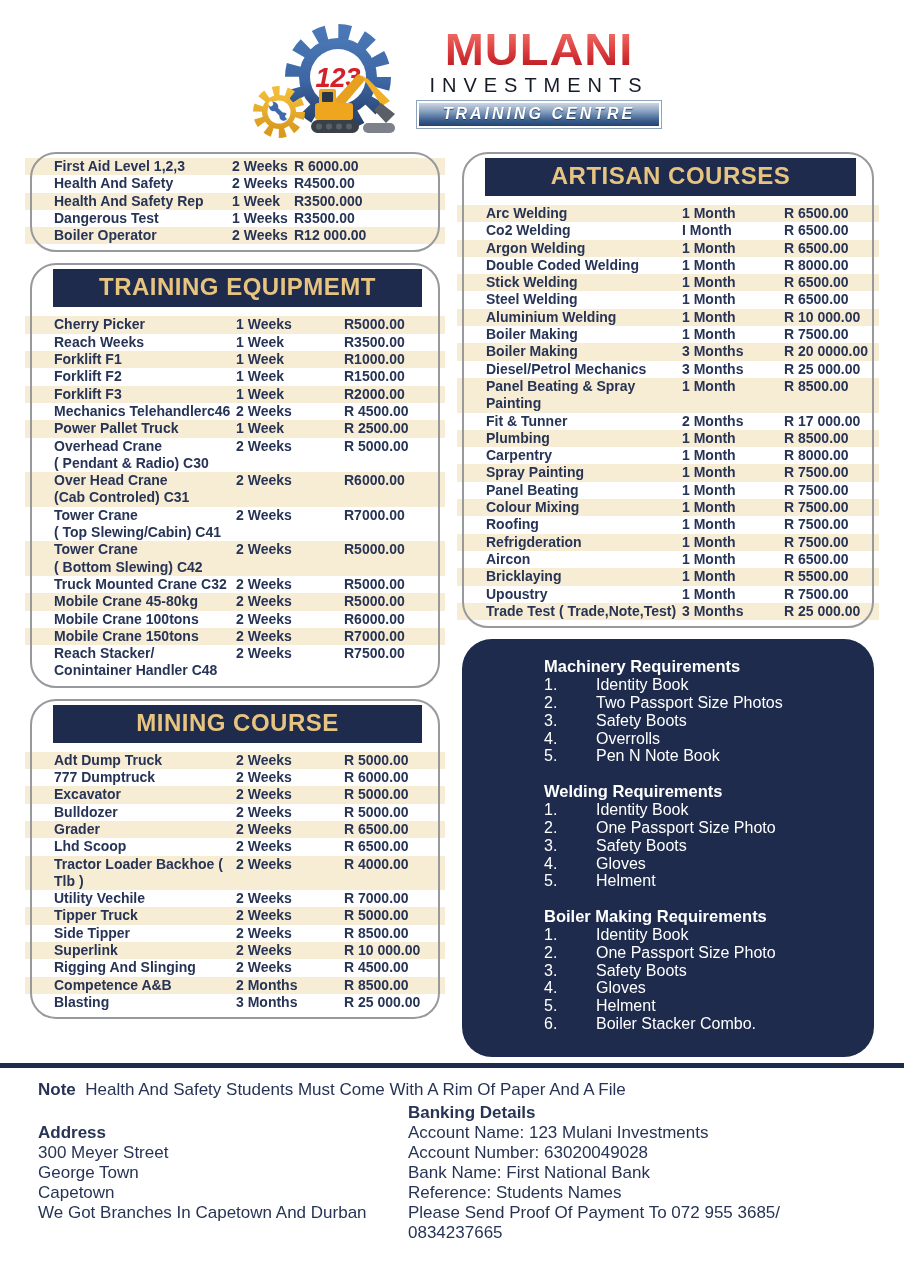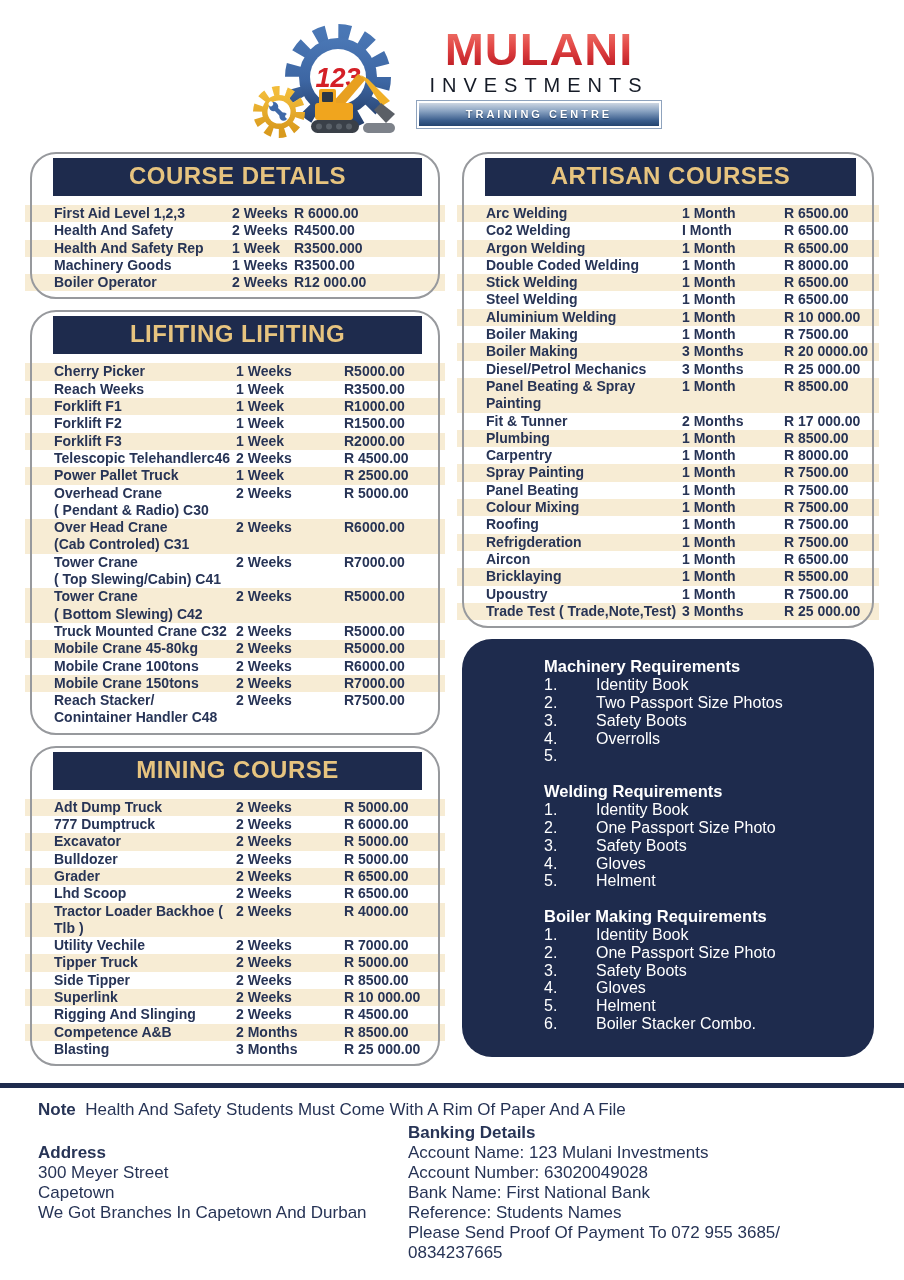--- a/index.html
+++ b/index.html
@@ -15,21 +15,21 @@
   .logo-row{display:flex;justify-content:center;align-items:center;gap:16px;height:124px;}
   .logo-art{width:158px;height:122px;flex:none;}
   .logo-text{width:244px;display:flex;flex-direction:column;align-items:center;}
   .brand{font-size:47px;font-weight:bold;letter-spacing:1px;line-height:0.95;
     background:linear-gradient(180deg,#f0756a 0%,#e04343 45%,#b5121b 100%);
     -webkit-background-clip:text;background-clip:text;color:transparent;transform:scaleY(.95);}
   .sub{font-size:20px;letter-spacing:7px;color:#151b27;margin-top:1px;white-space:nowrap;}
   .banner{width:100%;height:27px;margin-top:4px;display:flex;align-items:center;justify-content:center;
     background:linear-gradient(180deg,#cdd6e2 0%,#8aa3c2 35%,#3c5f8e 75%,#24446f 100%);
     border:2px solid #fff;box-shadow:0 0 0 1px #8fa3bd;color:#fff;font-weight:bold;
-    font-size:11px;letter-spacing:3px;text-shadow:0 1px 1px #1e3a5f;white-space:nowrap;}
+    font-size:16px;letter-spacing:3px;text-shadow:0 1px 1px #1e3a5f;white-space:nowrap;font-style:italic;}
 
   
   .main{display:flex;gap:22px;padding:0 30px;margin-top:12px;align-items:flex-start;}
   .col-left{width:410px;flex:none;}
   .col-right{width:412px;flex:none;}
 
   .box{position:relative;background:#fff;padding:6px 0 8px;margin-bottom:11px;}
   .box::after{content:"";position:absolute;inset:0;border:2px solid var(--border);border-radius:26px;pointer-events:none;}
   .box-header{background:var(--navy);color:var(--gold);text-align:center;font-weight:bold;
     font-size:24px;letter-spacing:.5px;padding:4px 0 6px;margin:0 18px 9px 23px;}
@@ -118,39 +118,38 @@
       <div class="brand">MULANI</div>
       <div class="sub">INVESTMENTS</div>
       <div class="banner">TRAINING CENTRE</div>
     </div>
   </div>
 
   <div class="main">
     <div class="col-left">
 
       <div class="box t-course">
-        <div class="box-header">COURSE DETAILS</div>
         <div class="rows">
             <div class="row alt"><span>First Aid Level 1,2,3</span><span>2 Weeks</span><span>R 6000.00</span></div>
             <div class="row"><span>Health And Safety</span><span>2 Weeks</span><span>R4500.00</span></div>
             <div class="row alt"><span>Health And Safety Rep</span><span>1 Week</span><span>R3500.000</span></div>
-            <div class="row"><span>Machinery Goods</span><span>1 Weeks</span><span>R3500.00</span></div>
+            <div class="row"><span>Dangerous Test</span><span>1 Weeks</span><span>R3500.00</span></div>
             <div class="row alt"><span>Boiler Operator</span><span>2 Weeks</span><span>R12 000.00</span></div>
           </div>
       </div>
 
       <div class="box t-lift">
-        <div class="box-header">LIFITING LIFITING</div>
+        <div class="box-header">TRAINING EQUIPMEMT</div>
         <div class="rows">
             <div class="row alt"><span>Cherry Picker</span><span>1 Weeks</span><span>R5000.00</span></div>
             <div class="row"><span>Reach Weeks</span><span>1 Week</span><span>R3500.00</span></div>
             <div class="row alt"><span>Forklift F1</span><span>1 Week</span><span>R1000.00</span></div>
             <div class="row"><span>Forklift F2</span><span>1 Week</span><span>R1500.00</span></div>
             <div class="row alt"><span>Forklift F3</span><span>1 Week</span><span>R2000.00</span></div>
-            <div class="row"><span>Telescopic Telehandlerc46</span><span>2 Weeks</span><span>R 4500.00</span></div>
+            <div class="row"><span>Mechanics Telehandlerc46</span><span>2 Weeks</span><span>R 4500.00</span></div>
             <div class="row alt"><span>Power Pallet Truck</span><span>1 Week</span><span>R 2500.00</span></div>
             <div class="row"><span>Overhead Crane
 ( Pendant &amp; Radio) C30</span><span>2 Weeks</span><span>R 5000.00</span></div>
             <div class="row alt"><span>Over Head Crane
 (Cab Controled) C31</span><span>2 Weeks</span><span>R6000.00</span></div>
             <div class="row"><span>Tower Crane
 ( Top Slewing/Cabin) C41</span><span>2 Weeks</span><span>R7000.00</span></div>
             <div class="row alt"><span>Tower Crane
 ( Bottom Slewing) C42</span><span>2 Weeks</span><span>R5000.00</span></div>
             <div class="row"><span>Truck Mounted Crane C32</span><span>2 Weeks</span><span>R5000.00</span></div>
@@ -228,20 +227,21 @@
             <div class="req-item">
               <span>3.</span>
               <span>Safety Boots</span>
             </div>
             <div class="req-item">
               <span>4.</span>
               <span>Overrolls</span>
             </div>
             <div class="req-item">
               <span>5.</span>
+              <span>Pen N Note Book</span>
             </div>
           </div>
           <div class="req-group">
             <div class="req-title">Welding Requirements</div>
             <div class="req-item">
               <span>1.</span>
               <span>Identity Book</span>
             </div>
             <div class="req-item">
               <span>2.</span>
@@ -293,20 +293,21 @@
   </div>
 
   <div class="footer-rule"></div>
   <div class="footer">
     <p class="note1"><span class="bold">Note</span>&nbsp;&nbsp;<span>Health And Safety Students Must Come With A Rim Of Paper And A File</span></p>
     <div class="footer-cols">
       <div class="addr-col">
         <div class="fline bold">Address</div>
         <div>
             <div class="fline">300 Meyer Street</div>
+            <div class="fline">George Town</div>
             <div class="fline">Capetown</div>
             <div class="fline">We Got Branches In Capetown And Durban</div>
           </div>
       </div>
       <div class="bank-col">
         <div class="fline bold">Banking Details</div>
         <div>
             <div class="fline">Account Name: 123 Mulani Investments</div>
             <div class="fline">Account Number: 63020049028</div>
             <div class="fline">Bank Name: First National Bank</div>

